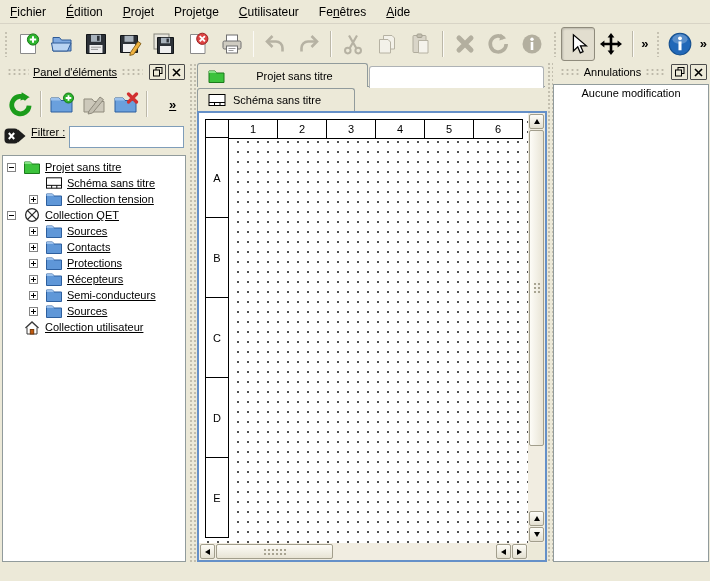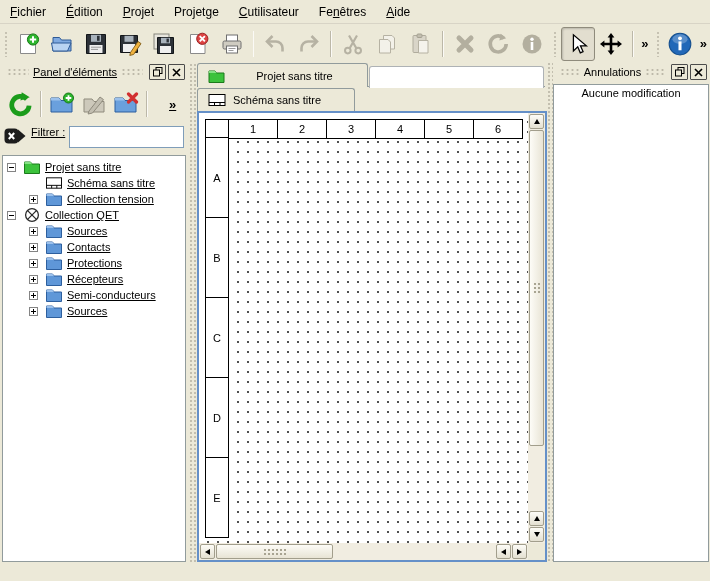--- a/index.html
+++ b/index.html
@@ -434,20 +434,31 @@
       <div class="trow d1">
           <span class="exp plus"></span>
           <span class="tico">
             <svg width="16" height="14" viewBox="0 0 16 14">
               <path d="M0.5 2h6l1.5 2h7.5v9.5H0.5z" fill="#5f97d8" stroke="#2d5f9e"></path>
               <path d="M0.5 2h6l1.5 2H0.5z" fill="#9cc1ec"></path>
             </svg>
           </span>
           <span class="tlabel">Sources</span>
         </div>
+      <div class="trow">
+          <span class="exp-sp"></span>
+          <span class="tico">
+            <svg width="16" height="15" viewBox="0 0 16 15">
+              <path d="M1.5 8 8 2l6.5 6" fill="none" stroke="#3a3a3a" stroke-width="1.4"></path>
+              <path d="M3 7.5V14h10V7.5" fill="#fff" stroke="#3a3a3a"></path>
+              <rect x="6.3" y="9.5" width="3.4" height="4.5" fill="#c05a10" stroke="#7a3a08"></rect>
+            </svg>
+          </span>
+          <span class="tlabel">Collection utilisateur</span>
+        </div>
     </div>
   </div>
 
   <div id="splitter-left"></div>
   <div id="splitter-right"></div>
 
   <div id="center">
     <div id="tabbar-line"></div>
     <div class="tab" id="project-tab">
       <span class="tab-ico">

